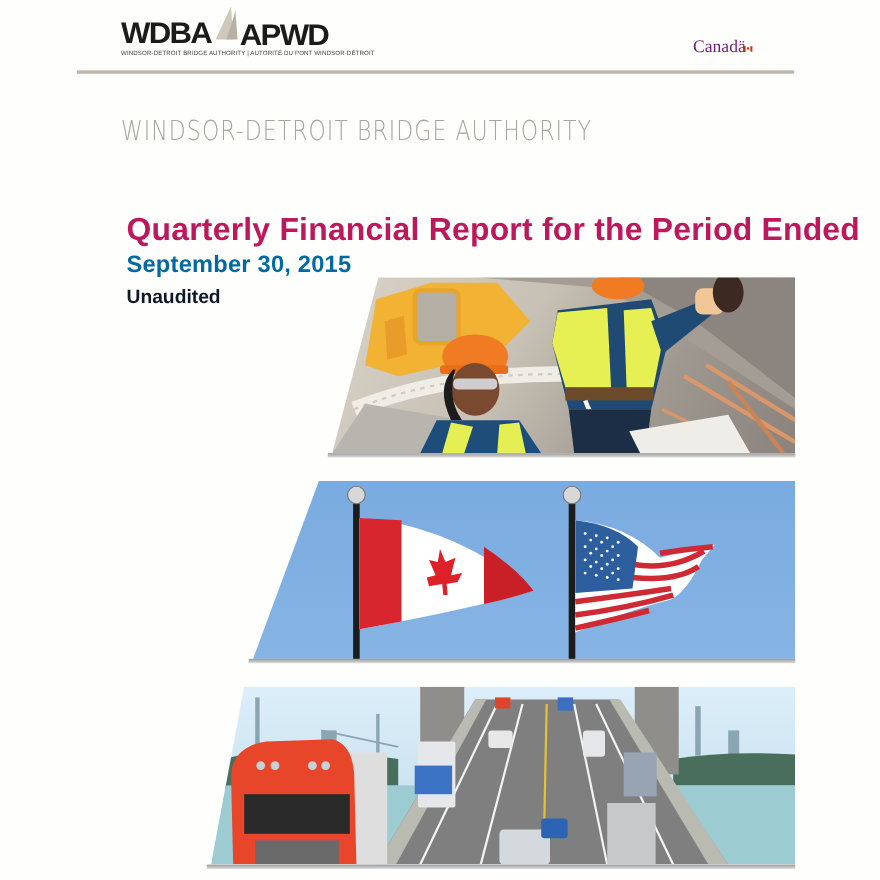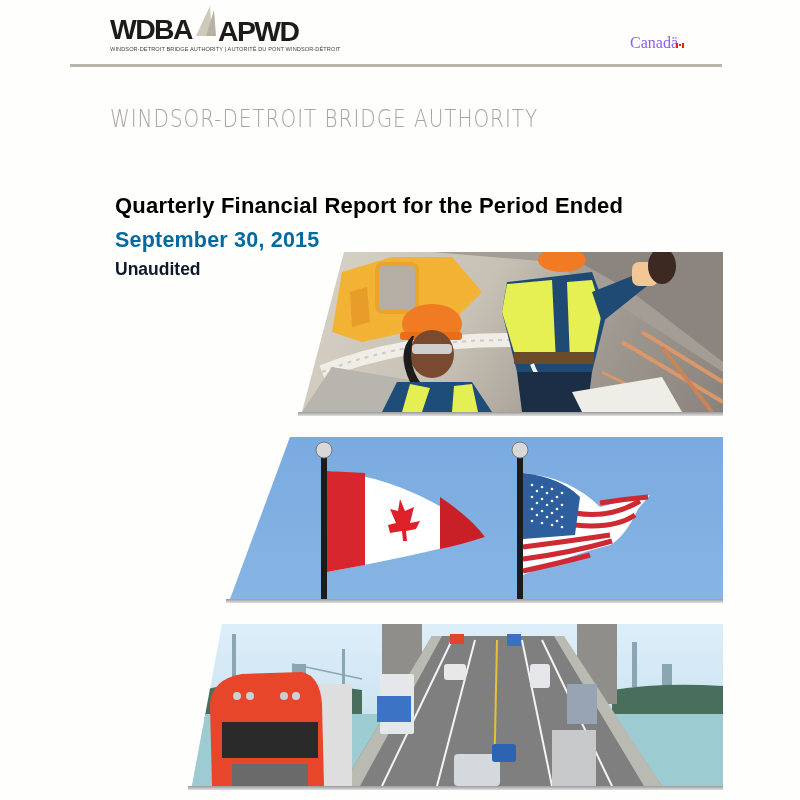--- a/index.html
+++ b/index.html
@@ -6,29 +6,29 @@
     html, body { width: 800px; height: 800px; background: #fefefc; overflow: hidden; }
     body { position: relative; font-family: "Liberation Sans", sans-serif; }
 
     .logo { position: absolute; left: 110px; top: 6px; width: 185px; height: 48px; }
     .logo-main { position: absolute; left: 0; top: 10px; height: 28px; display: flex; align-items: center; }
     .logo-word { font-family: "Liberation Sans", sans-serif; font-weight: 900; font-size: 27px; letter-spacing: -1.5px; color: #1b1b1b; line-height: 27px; transform: scaleX(1.05); transform-origin: left; }
     .logo-sail { position: absolute; left: 82px; top: 0px; width: 26px; height: 34px; }
     .logo-apwd { position: absolute; left: 108px; top: 12px; }
     .logo-sub { position: absolute; left: 0; top: 40px; font-size: 5.6px; color: #444; letter-spacing: 0.1px; white-space: nowrap; font-family: "Liberation Sans Narrow", "Liberation Sans", sans-serif; }
 
-    .canada { position: absolute; left: 630px; top: 34px; font-family: "Liberation Serif", serif; font-size: 16px; color: #8b5cf6; }
+    .canada { position: absolute; left: 630px; top: 34px; font-family: "Liberation Serif", serif; font-size: 16px; color: #701a75; }
     .canada-flag { position: absolute; left: 676px; top: 34px; width: 9px; height: 5px; }
     .canada-flag span { display: inline-block; height: 5px; }
 
     .header-rule { position: absolute; left: 70px; top: 64px; width: 652px; height: 3px; background: #b9b5ac; }
 
     .org-name { position: absolute; left: 110px; top: 104px; font-family: "DejaVu Sans", sans-serif; font-size: 25px; font-weight: 300; color: #a8a49e; letter-spacing: 1.2px; transform: scaleX(0.8); transform-origin: left; white-space: nowrap; }
 
-    .title-1 { position: absolute; left: 115px; top: 193px; font-size: 22px; font-weight: bold; color: #000000; white-space: nowrap; letter-spacing: 0.2px; }
+    .title-1 { position: absolute; left: 115px; top: 193px; font-size: 29px; font-weight: bold; color: #be185d; white-space: nowrap; letter-spacing: 0.2px; }
     .title-2 { position: absolute; left: 115px; top: 228px; font-size: 21.5px; font-weight: bold; color: #0369a1; white-space: nowrap; letter-spacing: 0.2px; }
     .subtitle { position: absolute; left: 115px; top: 259px; font-size: 17.5px; font-weight: bold; color: #0f172a; white-space: nowrap; }
 
     .panel { position: absolute; overflow: hidden; }
     .panel-shadow { position: absolute; height: 4px; background: linear-gradient(#9a9a9a, #e0e0e0); }
 
     
     .p1 { left: 302px; top: 252px; width: 421px; height: 160px; clip-path: polygon(42px 0, 421px 0, 421px 160px, 0 160px); background: linear-gradient(120deg, #d8d3c8 0%, #c7c0b4 40%, #9f9890 70%, #8a837d 100%); }
     
     .p2 { left: 230px; top: 437px; width: 493px; height: 162px; clip-path: polygon(60px 0, 493px 0, 493px 162px, 0 162px); background: linear-gradient(180deg, #7aabe0 0%, #86b4e4 100%); }

